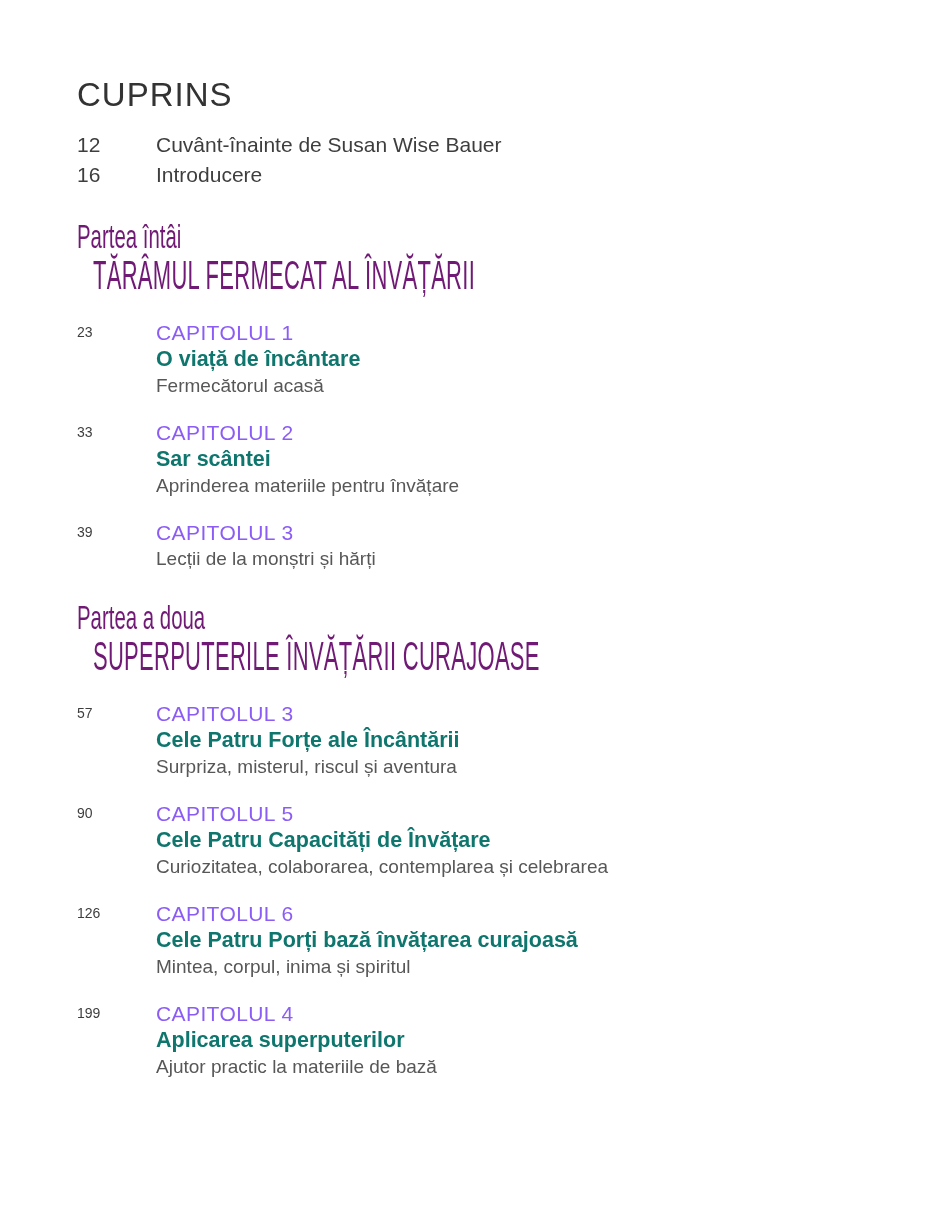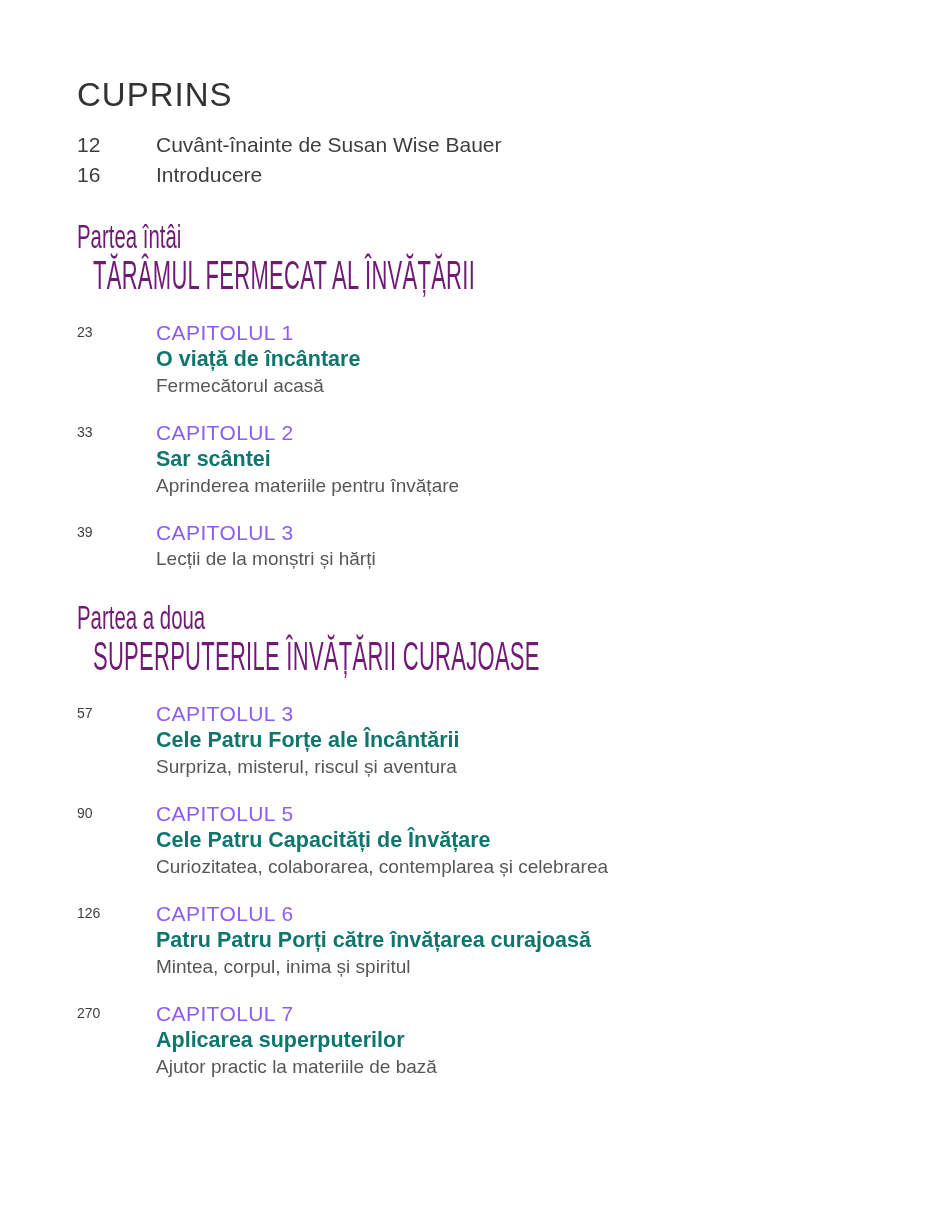--- a/index.html
+++ b/index.html
@@ -160,27 +160,27 @@
       <div class="ch-kicker">CAPITOLUL 5</div>
       <div class="ch-title">Cele Patru Capacități de Învățare</div>
       <div class="ch-sub">Curiozitatea, colaborarea, contemplarea și celebrarea</div>
     </div>
   </div>
 
   <div class="chapter">
     <span class="ch-num">126</span>
     <div class="ch-body">
       <div class="ch-kicker">CAPITOLUL 6</div>
-      <div class="ch-title">Patru Patru Porți către învățarea curajoasă</div>
+      <div class="ch-title">Cele Patru Porți bază învățarea curajoasă</div>
       <div class="ch-sub">Mintea, corpul, inima și spiritul</div>
     </div>
   </div>
 
   <div class="chapter">
-    <span class="ch-num">270</span>
+    <span class="ch-num">199</span>
     <div class="ch-body">
-      <div class="ch-kicker">CAPITOLUL 7</div>
+      <div class="ch-kicker">CAPITOLUL 4</div>
       <div class="ch-title">Aplicarea superputerilor</div>
       <div class="ch-sub">Ajutor practic la materiile de bază</div>
     </div>
   </div>
 
 </div>
 
 </body></html>

